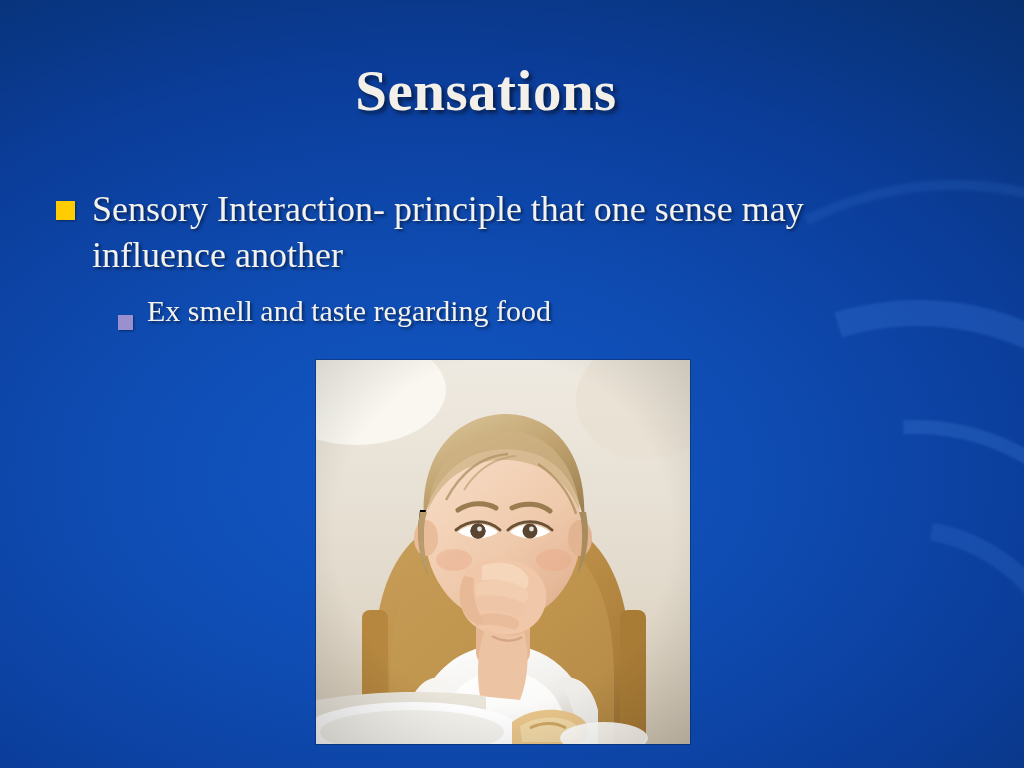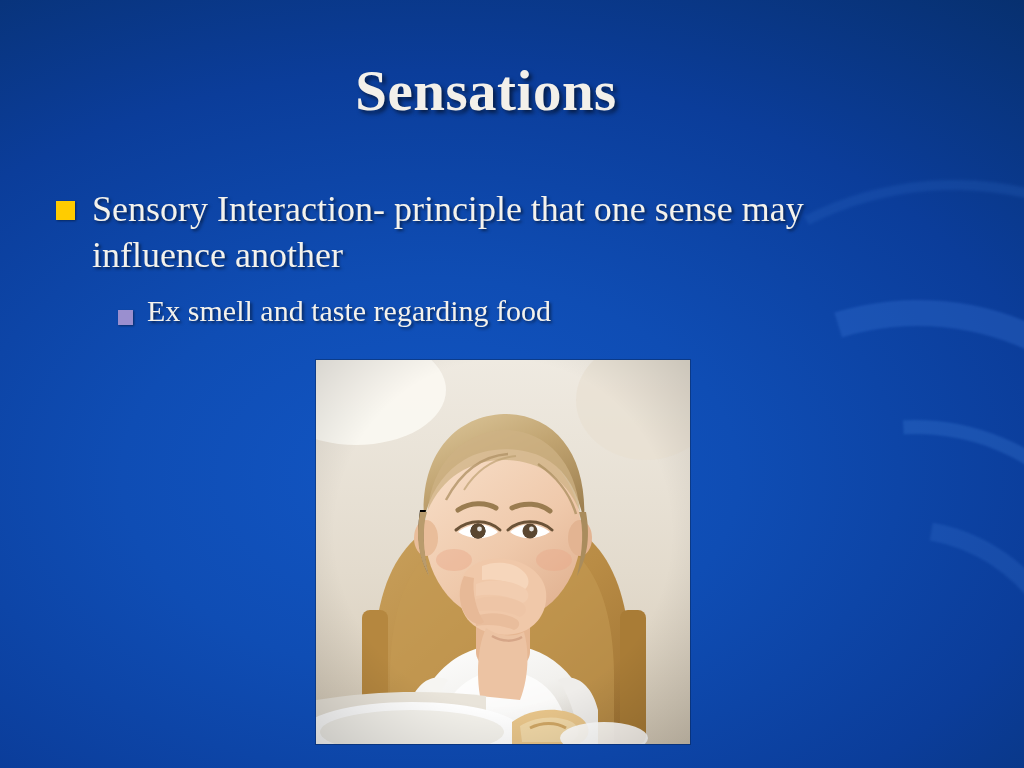--- a/index.html
+++ b/index.html
@@ -95,21 +95,21 @@
   .text-l1 {
     font-size: 36px;
     line-height: 1.28;
     color: #f4f2ec;
     text-shadow: 2px 2px 3px rgba(0,0,0,0.5);
     max-width: 820px;
   }
 
   .bullet-l2 {
     display: flex;
-    align-items: center;
+    align-items: flex-end;
     margin-top: 14px;
     margin-left: 62px;
   }
   .marker-l2 {
     width: 15px;
     height: 15px;
     background: #9a8fcf;
     margin-top: 13px;
     margin-right: 14px;
     flex: 0 0 auto;

